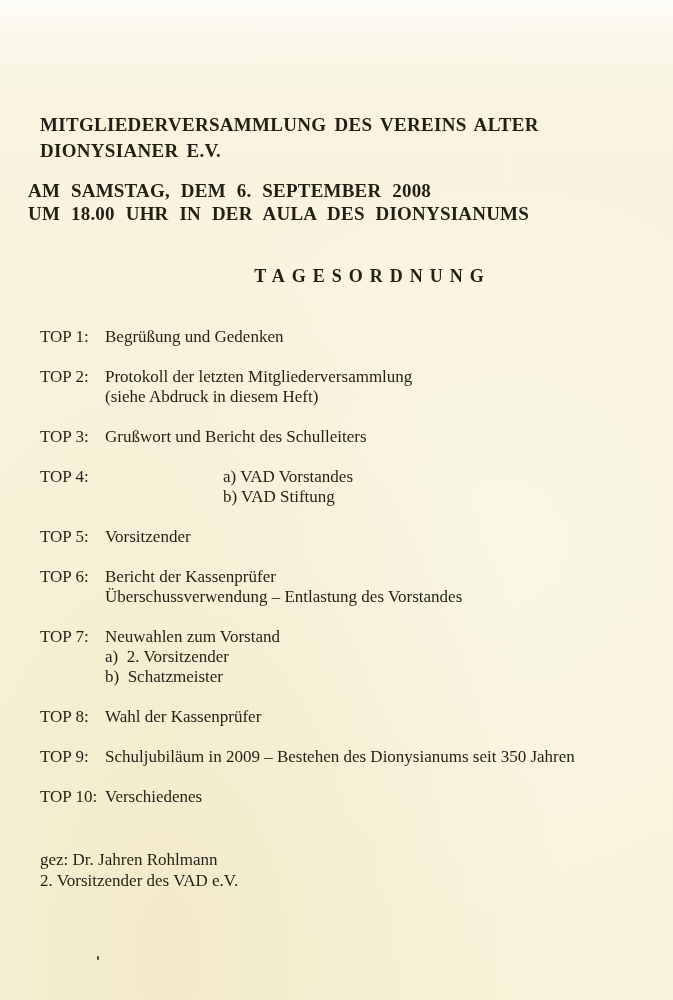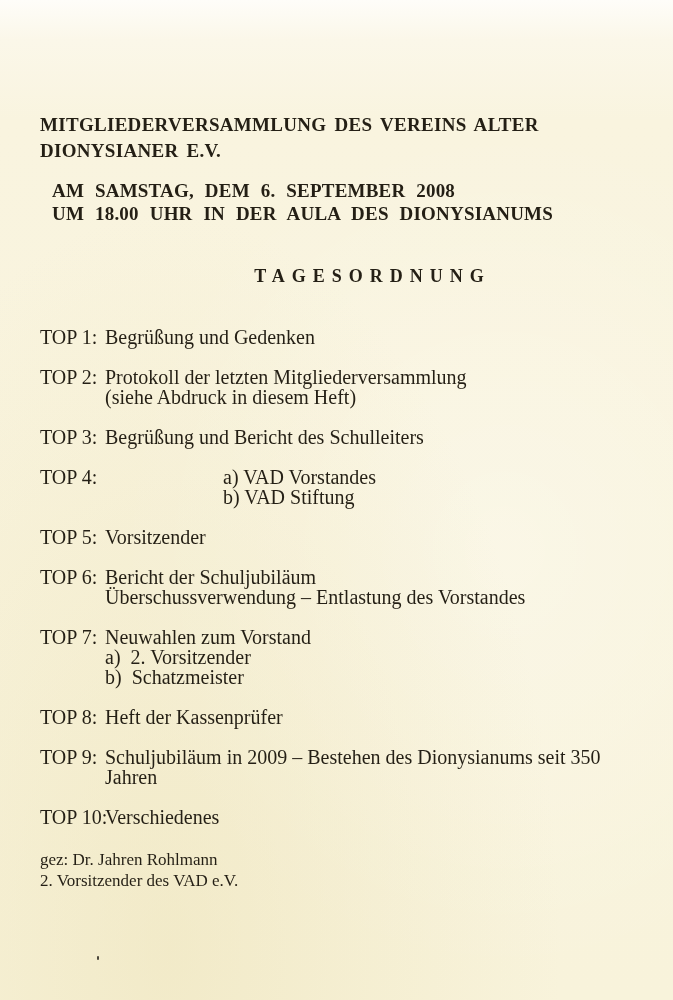--- a/index.html
+++ b/index.html
@@ -26,21 +26,21 @@
     top: 112px;
     width: 560px;
     font-size: 19px;
     font-weight: bold;
     line-height: 26px;
     letter-spacing: 0.3px;
     word-spacing: 3px;
   }
   .doc-datetime {
     position: absolute;
-    left: 52px;
+    left: 28px;
     top: 179px;
     width: 560px;
     font-size: 19px;
     font-weight: bold;
     line-height: 23px;
     letter-spacing: 0.2px;
     word-spacing: 6px;
   }
   .agenda-heading {
     position: absolute;
@@ -51,21 +51,21 @@
     font-size: 18px;
     font-weight: bold;
     letter-spacing: 7px;
     margin-left: 36px;
   }
   .agenda-list {
     position: absolute;
     left: 40px;
     top: 327px;
     width: 595px;
-    font-size: 20px;
+    font-size: 17px;
     line-height: 20px;
   }
   .agenda-item {
     position: relative;
     padding-left: 65px;
     margin-bottom: 20px;
   }
   .item-label {
     position: absolute;
     left: 0;
@@ -122,52 +122,52 @@
     </div>
 
     <div class="agenda-item">
       <span class="item-label">TOP 2:</span>
       <div class="line">Protokoll der letzten Mitgliederversammlung</div>
       <div class="line">(siehe Abdruck in diesem Heft)</div>
     </div>
 
     <div class="agenda-item">
       <span class="item-label">TOP 3:</span>
-      <div class="line">Begrüßung und Bericht des Schulleiters</div>
+      <div class="line">Grußwort und Bericht des Schulleiters</div>
     </div>
 
     <div class="agenda-item" style="min-height:40px;">
       <span class="item-label">TOP 4:</span>
       <div class="side-list">
         <div class="line">a) VAD Vorstandes</div>
         <div class="line">b) VAD Stiftung</div>
       </div>
     </div>
 
     <div class="agenda-item">
       <span class="item-label">TOP 5:</span>
       <div class="line">Vorsitzender</div>
     </div>
 
     <div class="agenda-item">
       <span class="item-label">TOP 6:</span>
-      <div class="line">Bericht der Schuljubiläum</div>
+      <div class="line">Bericht der Kassenprüfer</div>
       <div class="line">Überschussverwendung – Entlastung des Vorstandes</div>
     </div>
 
     <div class="agenda-item">
       <span class="item-label">TOP 7:</span>
       <div class="line">Neuwahlen zum Vorstand</div>
       <div class="line">a)  2. Vorsitzender</div>
       <div class="line">b)  Schatzmeister</div>
     </div>
 
     <div class="agenda-item">
       <span class="item-label">TOP 8:</span>
-      <div class="line">Heft der Kassenprüfer</div>
+      <div class="line">Wahl der Kassenprüfer</div>
     </div>
 
     <div class="agenda-item">
       <span class="item-label">TOP 9:</span>
       <div class="line">Schuljubiläum in 2009 – Bestehen des Dionysianums seit 350 Jahren</div>
     </div>
 
     <div class="agenda-item">
       <span class="item-label">TOP 10:</span>
       <div class="line">Verschiedenes</div>

